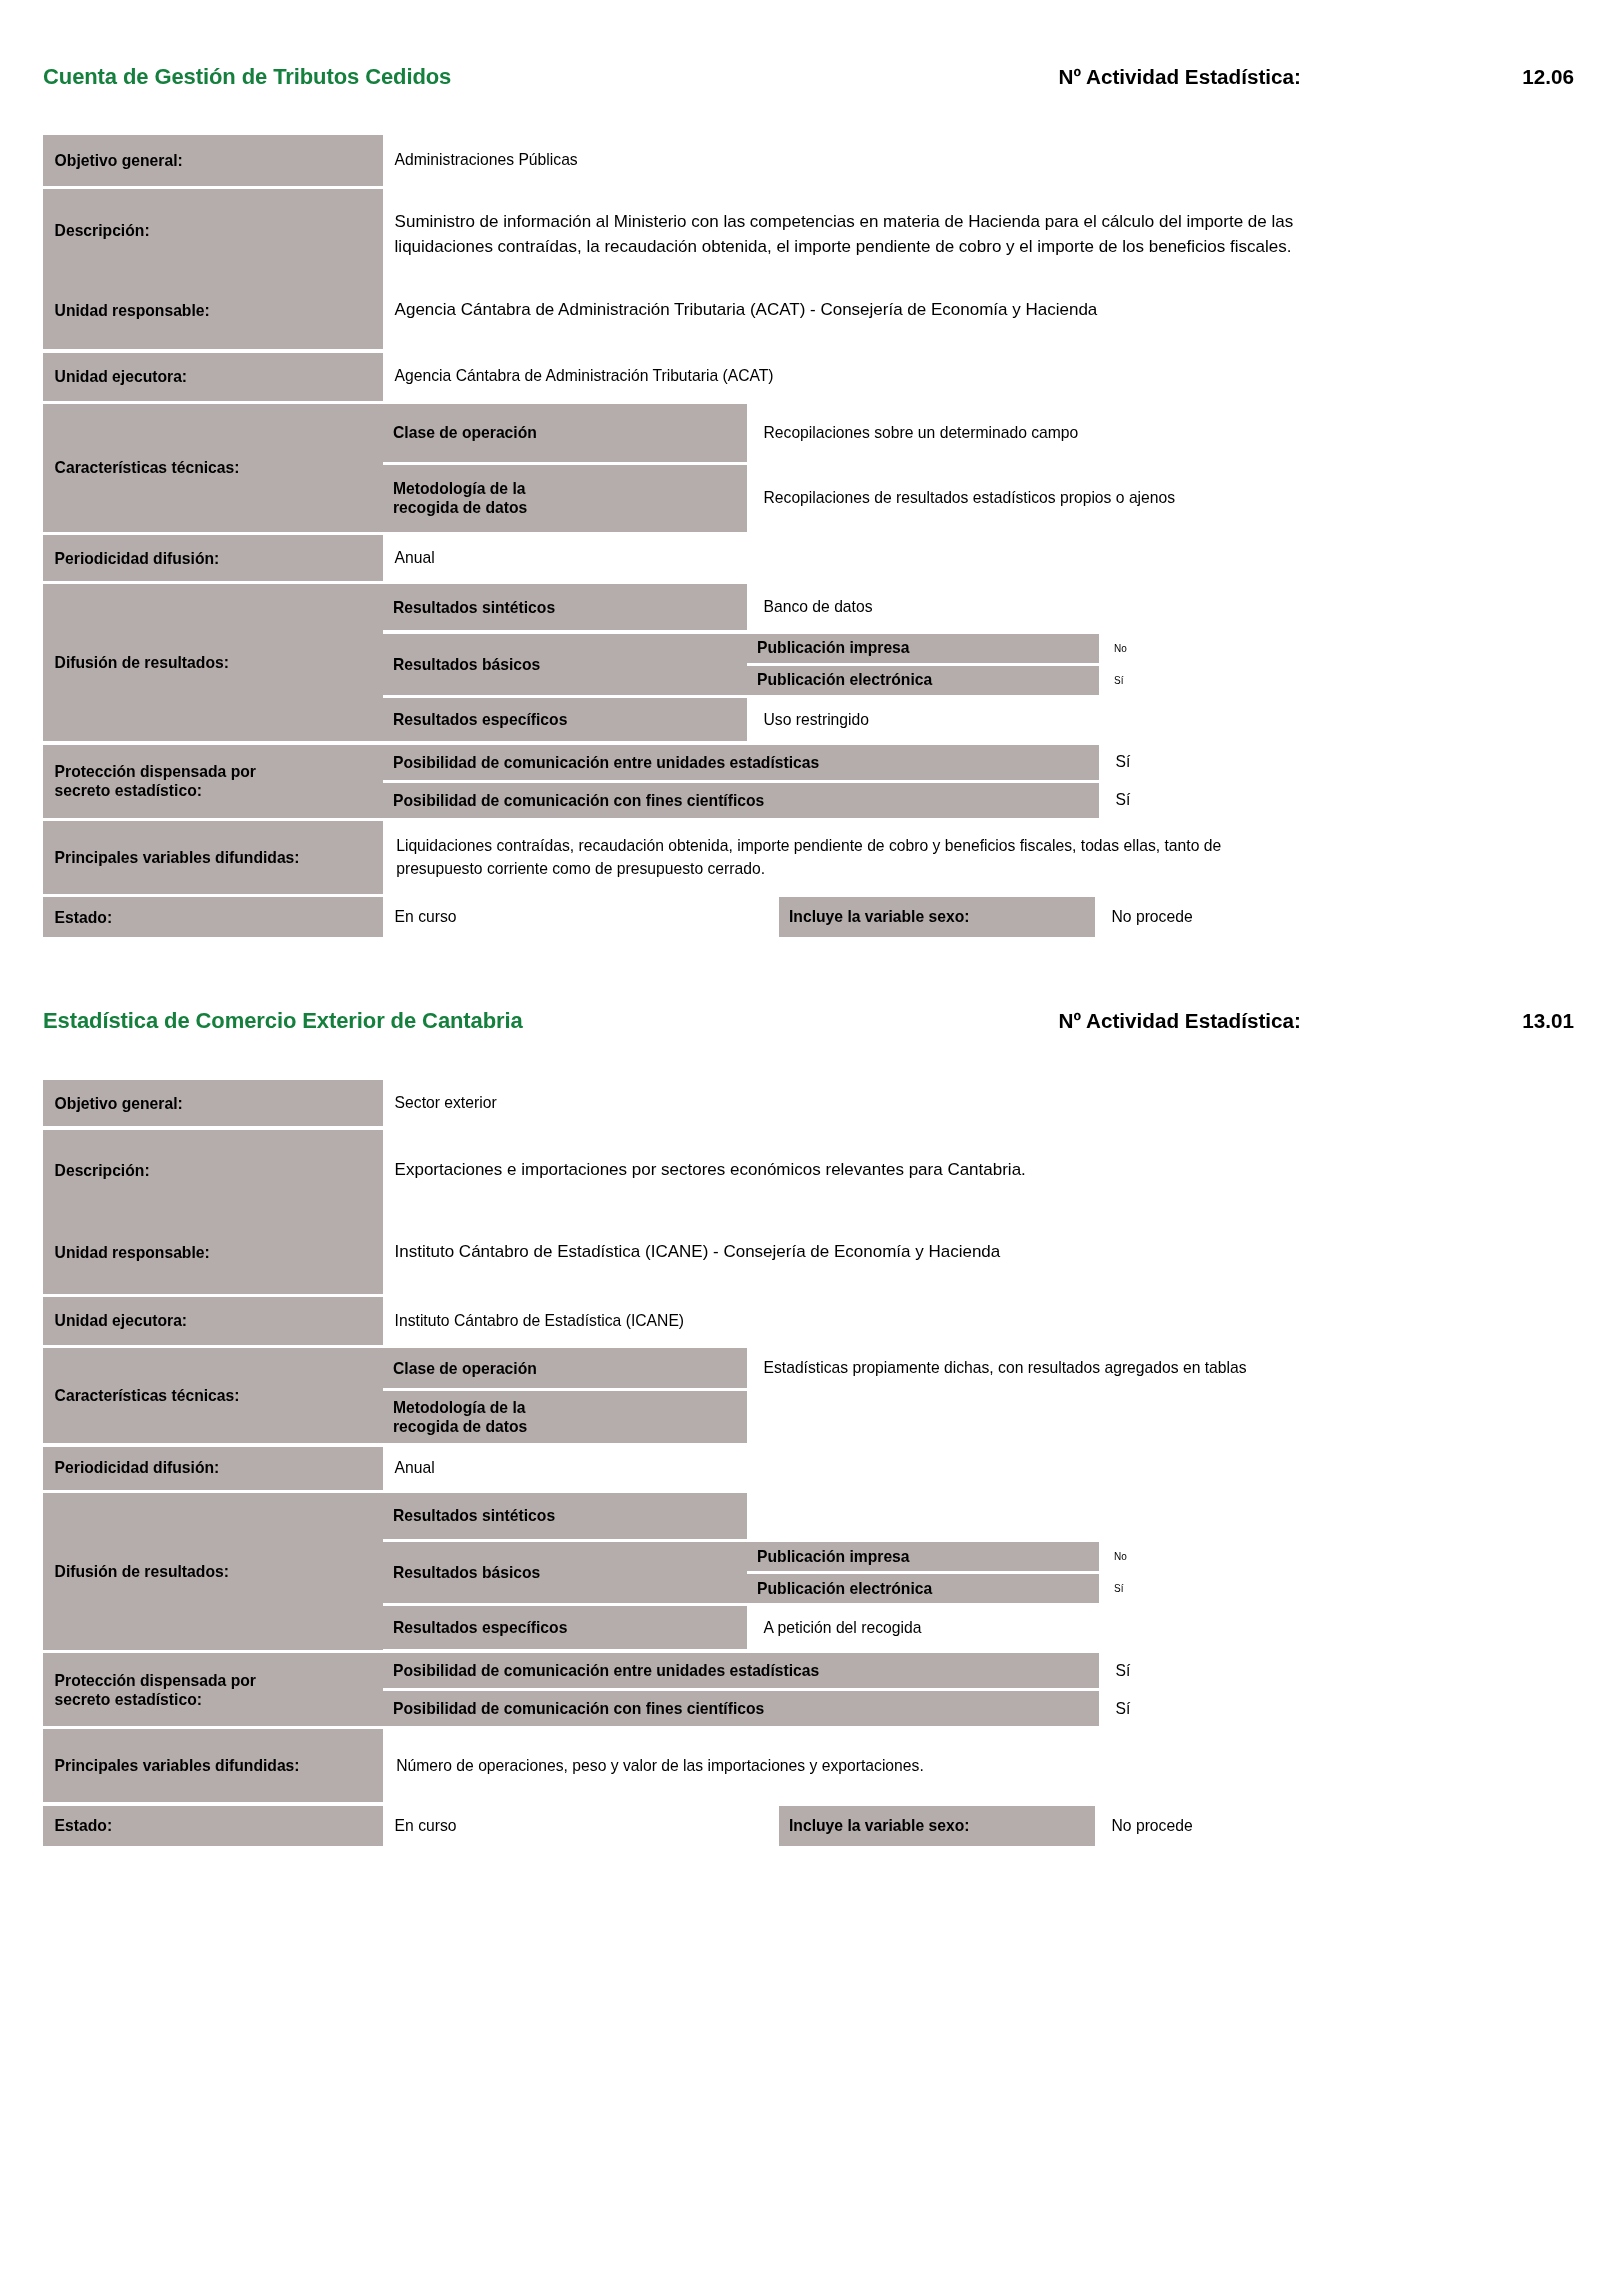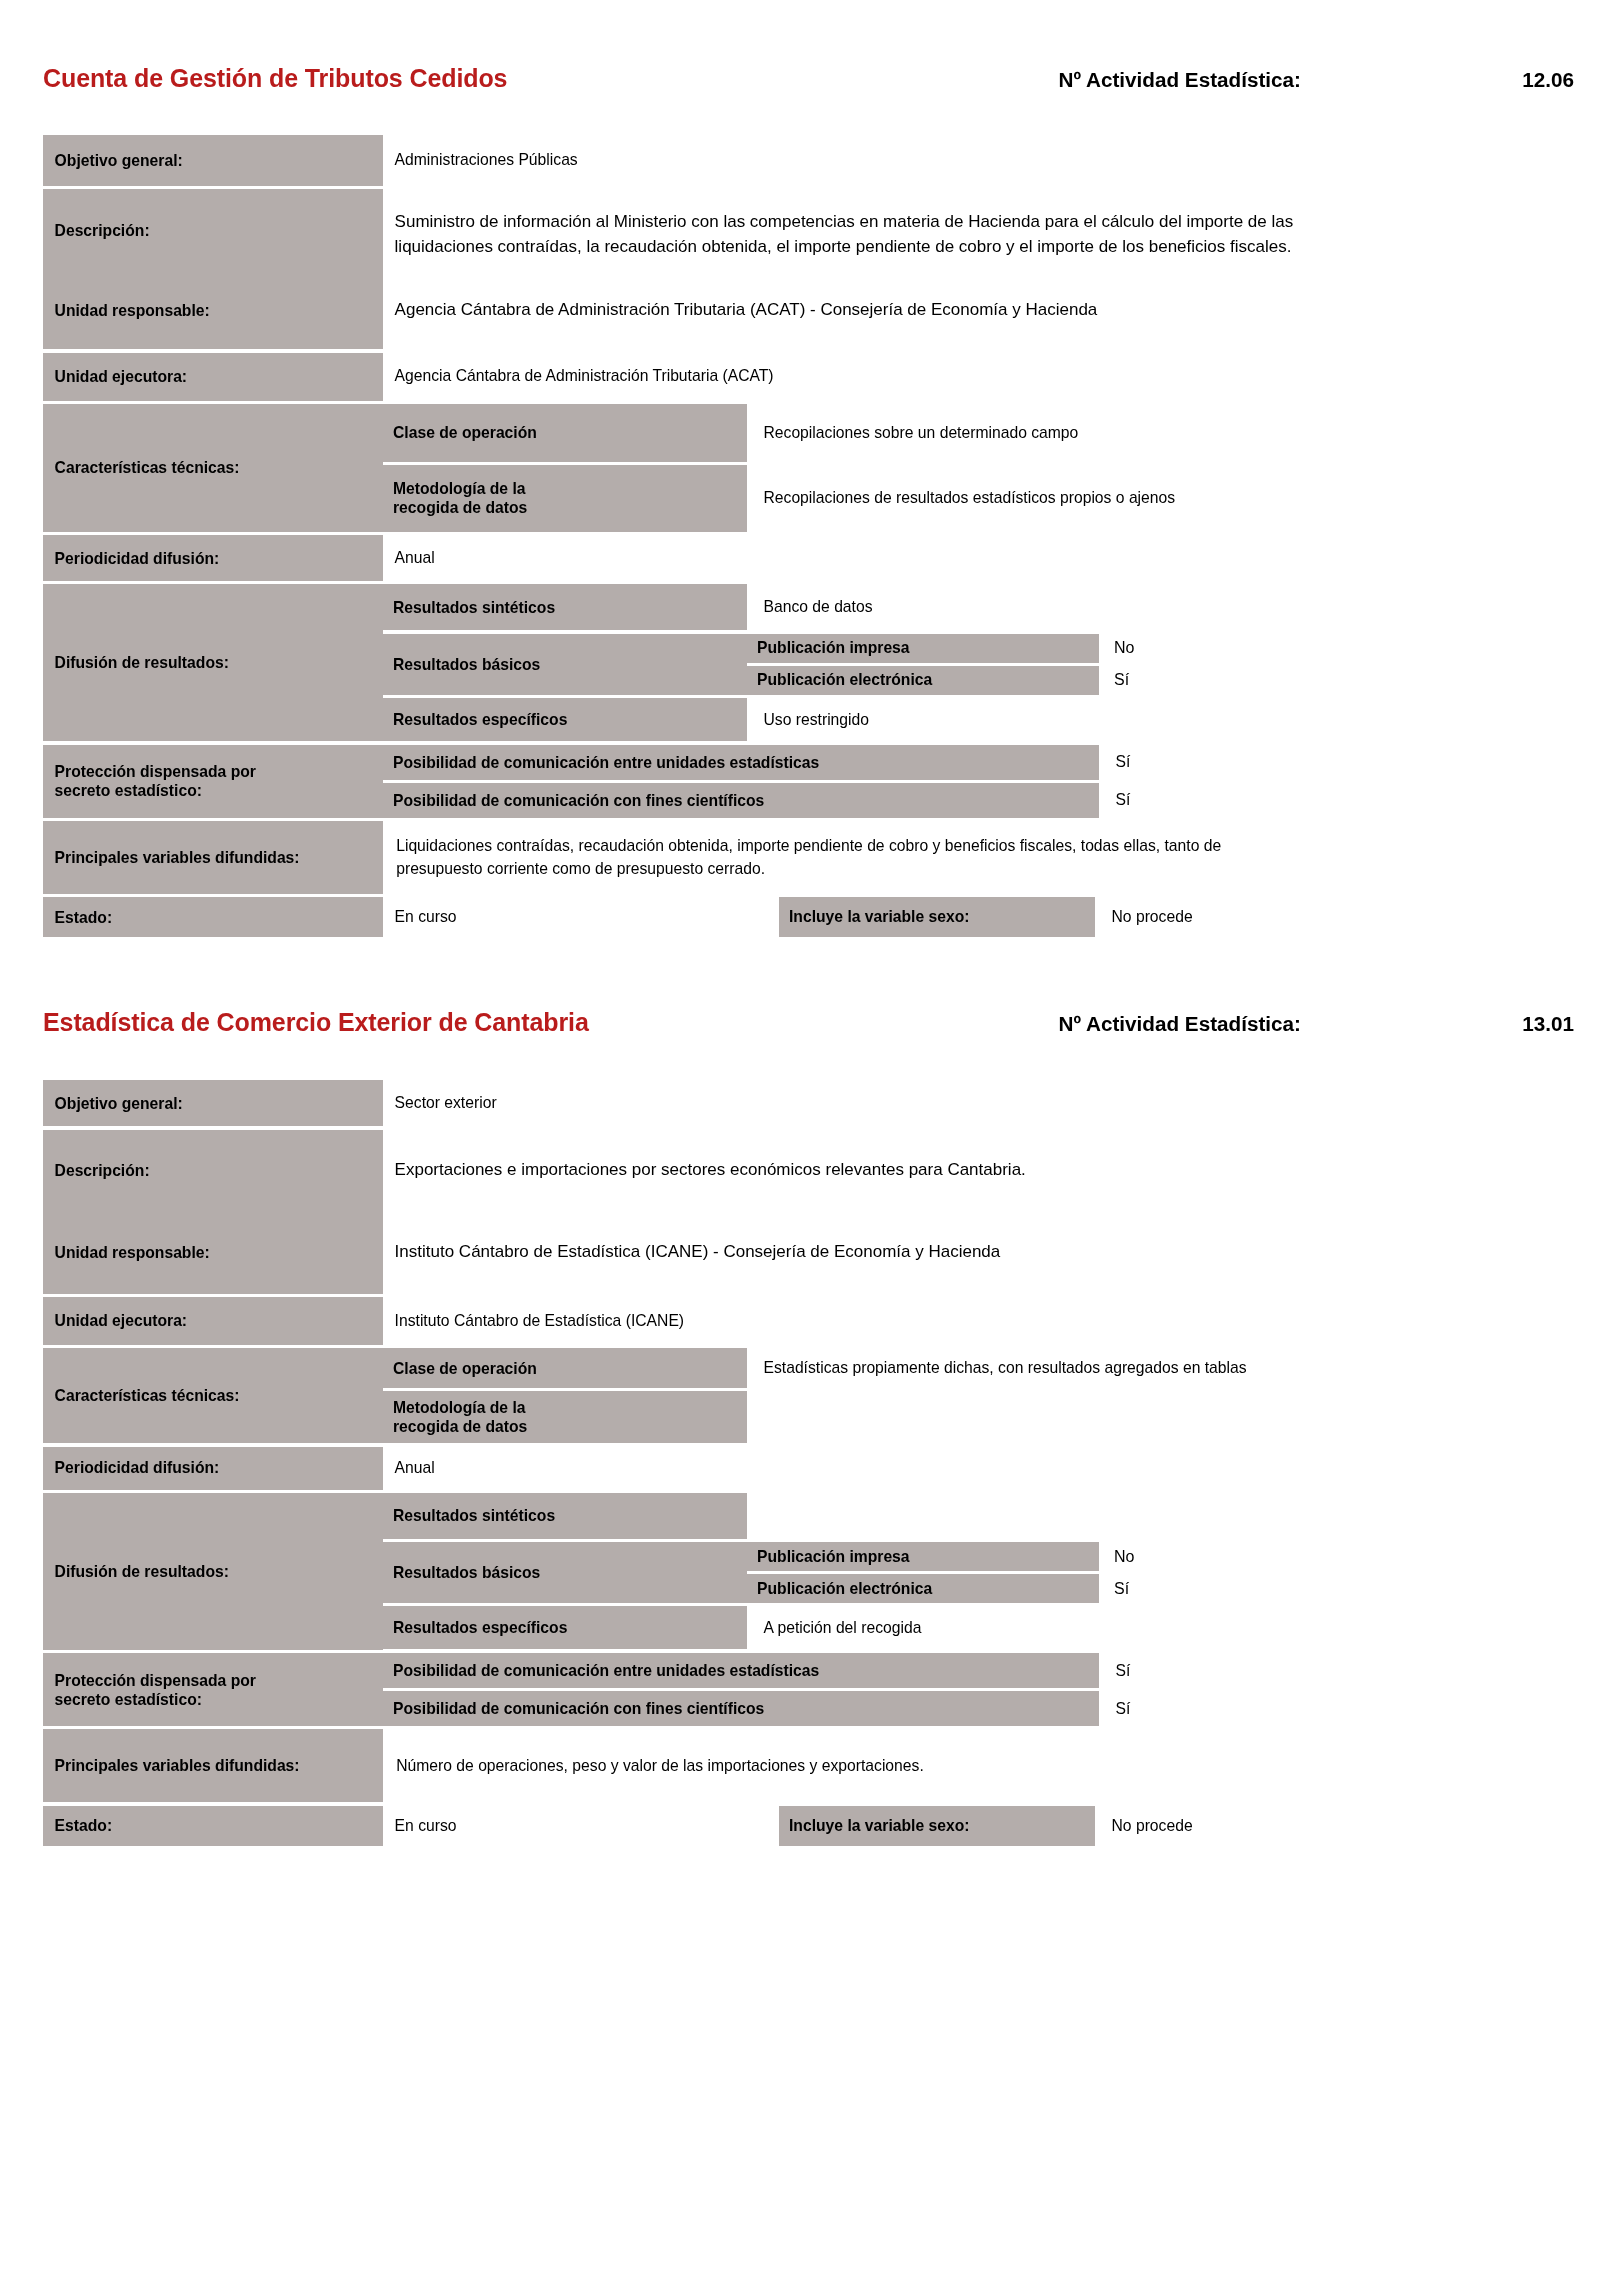--- a/index.html
+++ b/index.html
@@ -26,22 +26,22 @@
   
   .sheet-header {
     position: relative;
     display: flex;
     align-items: baseline;
     height: 36px;
     margin: 0 0 0 0;
     padding: 0 48px 0 43px;
   }
   .sheet-title {
-    color: #b91c1c;
-    font-size: 25px;
+    color: #15803d;
+    font-size: 22px;
     font-weight: bold;
     letter-spacing: -0.1px;
     white-space: nowrap;
   }
   .sheet-header-right {
     margin-left: auto;
     display: flex;
     align-items: baseline;
   }
   .sheet-act-label {
@@ -157,21 +157,21 @@
     width: 352px;
     background: #b4adab;
     font-size: 15.7px;
     font-weight: bold;
     padding: 0 10px 0 10px;
     display: flex;
     align-items: center;
   }
   .val3 {
     flex: 1 1 auto;
-    font-size: 16px;
+    font-size: 10px;
     padding: 0 0 0 15px;
     display: flex;
     align-items: center;
   }
 
   
   .row-split { display: flex; width: 100%; align-items: stretch; }
   .estado-val {
     flex: 0 0 396px;
     width: 396px;

